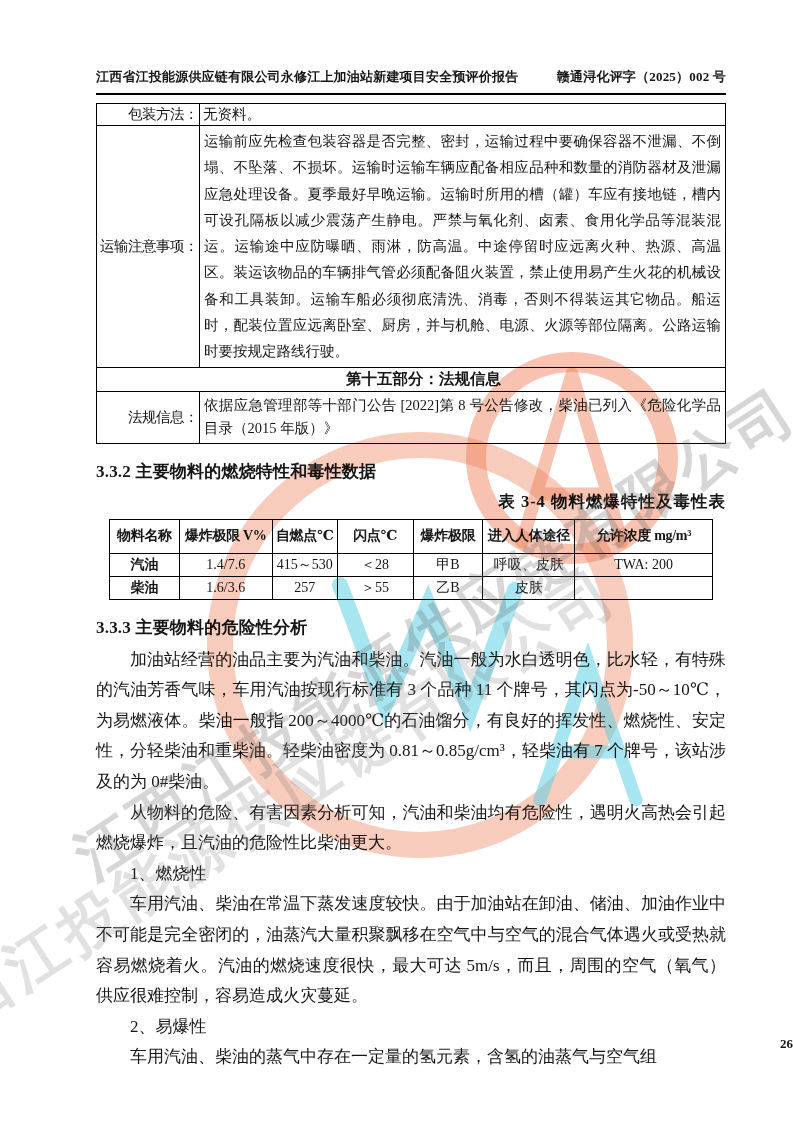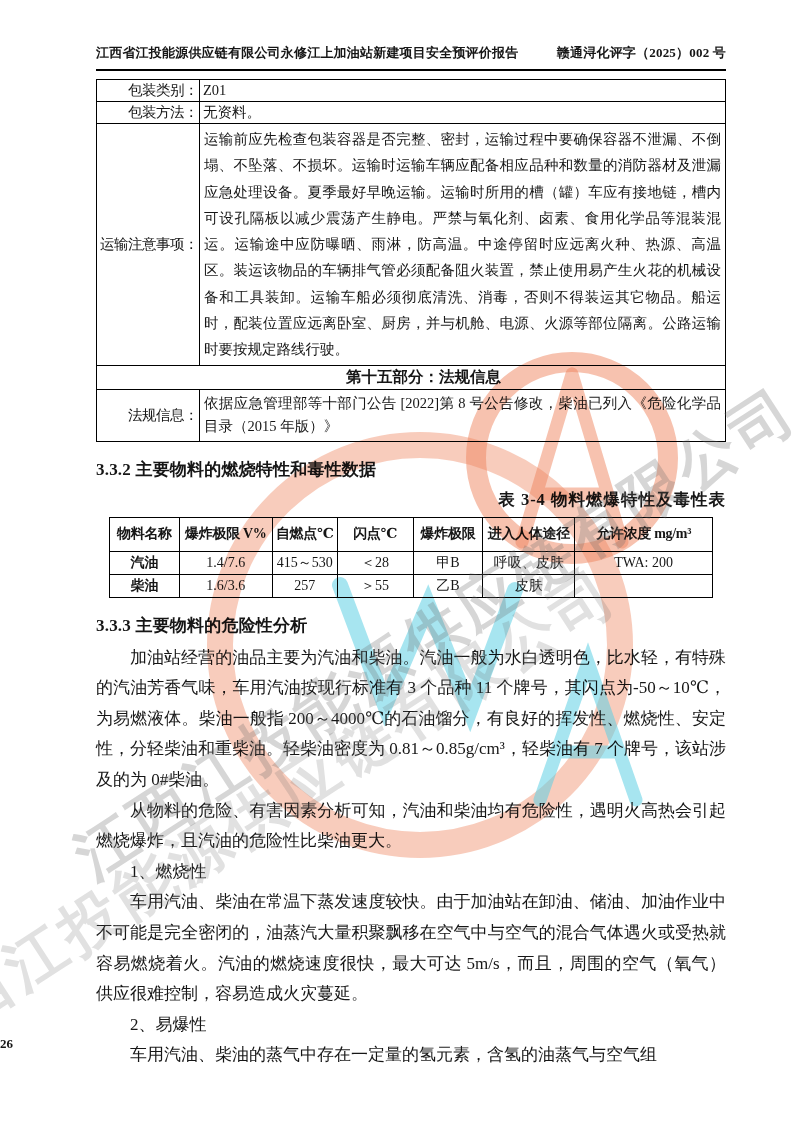--- a/index.html
+++ b/index.html
@@ -1,21 +1,21 @@
 <!DOCTYPE html>
 <html><head>
 <meta charset="utf-8">
 <style>
   html,body { margin:0; padding:0; background:#888; }
   .page {
     position:relative; width:793px; height:1122px; margin:0 auto;
     background:#ffffff; overflow:hidden;
     font-family:"Liberation Serif","DejaVu Serif",serif; color:#161616;
   }
-  .content { position:absolute; left:96px; top:44px; width:630px; }
+  .content { position:absolute; left:96px; top:68px; width:630px; }
 
   
   .doc-header {
     display:flex; justify-content:space-between; align-items:flex-end;
     font-size:13px; font-weight:bold; padding-bottom:7px;
     border-bottom:2.5px solid #000; letter-spacing:0.2px;
   }
 
   
   table.msds { width:100%; border-collapse:collapse; margin-top:8px; font-size:14.5px; }
@@ -37,21 +37,21 @@
   table.t34 { width:604px; margin:6px auto 0 auto; border-collapse:collapse; font-size:14px; text-align:center; }
   table.t34 th, table.t34 td { border:1px solid #000; padding:0 2px; }
   table.t34 th { font-weight:bold; height:33px; letter-spacing:-0.3px; }
   table.t34 td { height:22px; }
   table.t34 td.matname { font-weight:bold; }
 
   .bodyp { font-size:17px; line-height:30.6px; text-align:justify; text-indent:2em; margin:0; }
   .bodyp.first { margin-top:6px; }
 
   .pagenum {
-    position:absolute; top:1036px; left:0; width:793px; text-align:left;
+    position:absolute; top:1036px; left:0; width:793px; text-align:right;
     font-size:13px; font-weight:bold;
   }
 
   
   .wm-line {
     position:absolute; white-space:nowrap; font-weight:bold;
     font-size:60px; letter-spacing:5px; color:rgba(106,106,106,0.28);
     transform:rotate(-33deg); transform-origin:0 0; pointer-events:none; z-index:4;
   }
   .wm-line.second { color:rgba(106,106,106,0.20); }
@@ -75,24 +75,20 @@
 
   <div class="content">
 
     <div class="doc-header">
       <span>江西省江投能源供应链有限公司永修江上加油站新建项目安全预评价报告</span>
       <span>赣通浔化评字（2025）002 号</span>
     </div>
 
     <table class="msds">
       <tbody>
-          <tr class="short">
-        <td class="lbl">包装类别：</td>
-        <td>Z01</td>
-      </tr>
       <tr class="short">
         <td class="lbl">包装方法：</td>
         <td>无资料。</td>
       </tr>
       <tr class="transport">
         <td class="lbl">运输注意事项：</td>
         <td class="longtext">运输前应先检查包装容器是否完整、密封，运输过程中要确保容器不泄漏、不倒塌、不坠落、不损坏。运输时运输车辆应配备相应品种和数量的消防器材及泄漏应急处理设备。夏季最好早晚运输。运输时所用的槽（罐）车应有接地链，槽内可设孔隔板以减少震荡产生静电。严禁与氧化剂、卤素、食用化学品等混装混运。运输途中应防曝晒、雨淋，防高温。中途停留时应远离火种、热源、高温区。装运该物品的车辆排气管必须配备阻火装置，禁止使用易产生火花的机械设备和工具装卸。运输车船必须彻底清洗、消毒，否则不得装运其它物品。船运时，配装位置应远离卧室、厨房，并与机舱、电源、火源等部位隔离。公路运输时要按规定路线行驶。</td>
       </tr>
       <tr>
         <td class="section" colspan="2">第十五部分：法规信息</td>

